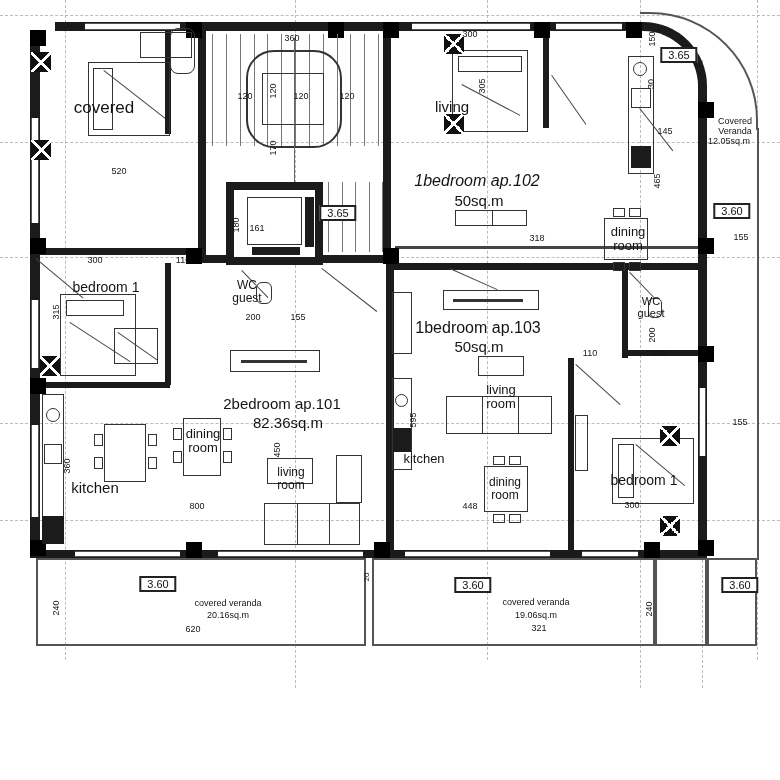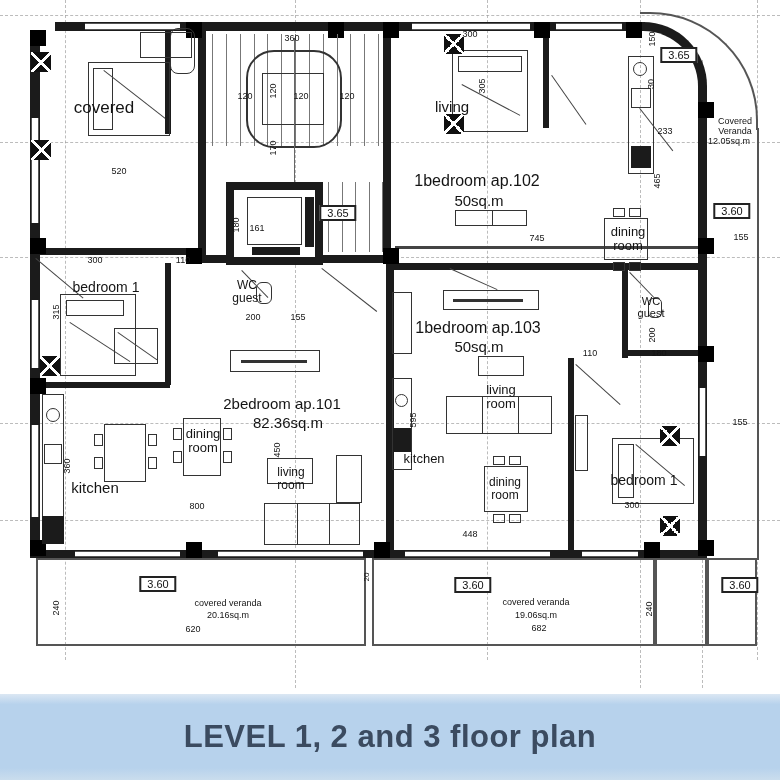--- a/index.html
+++ b/index.html
@@ -220,72 +220,69 @@
       <div class="lbl" style="left: 505px; top: 489px; font-size: 12px; color: rgb(20, 20, 20);">dining
 room</div>
       <div class="lbl" style="left: 291px; top: 479px; font-size: 12px; color: rgb(20, 20, 20);">living
 room</div>
       <div class="lbl" style="left: 501px; top: 397px; font-size: 13px; color: rgb(20, 20, 20);">living
 room</div>
       <div class="lbl" style="left: 247px; top: 292px; font-size: 12px; color: rgb(20, 20, 20);">WC
 guest</div>
       <div class="lbl" style="left: 651px; top: 308px; font-size: 11px; color: rgb(20, 20, 20);">WC
 guest</div>
-      <div class="lbl" style="left: 477px; top: 181px; font-size: 16px; color: rgb(20, 20, 20);">1bedroom ap.102</div>
+      <div class="lbl" style="left: 477px; top: 181px; font-size: 16px; color: rgb(20, 20, 20); font-style: italic;">1bedroom ap.102</div>
       <div class="lbl" style="left: 479px; top: 201px; font-size: 15px; color: rgb(20, 20, 20);">50sq.m</div>
       <div class="lbl" style="left: 478px; top: 328px; font-size: 16px; color: rgb(20, 20, 20);">1bedroom ap.103</div>
       <div class="lbl" style="left: 479px; top: 347px; font-size: 15px; color: rgb(20, 20, 20);">50sq.m</div>
       <div class="lbl" style="left: 282px; top: 404px; font-size: 15px; color: rgb(20, 20, 20);">2bedroom ap.101</div>
       <div class="lbl" style="left: 288px; top: 423px; font-size: 15px; color: rgb(20, 20, 20);">82.36sq.m</div>
       <div class="lbl" style="left: 228px; top: 604px; font-size: 9px; color: rgb(20, 20, 20);">covered veranda</div>
       <div class="lbl" style="left: 228px; top: 616px; font-size: 9px; color: rgb(20, 20, 20);">20.16sq.m</div>
       <div class="lbl" style="left: 193px; top: 630px; font-size: 9px; color: rgb(20, 20, 20);">620</div>
       <div class="lbl" style="left: 536px; top: 603px; font-size: 9px; color: rgb(20, 20, 20);">covered veranda</div>
       <div class="lbl" style="left: 536px; top: 616px; font-size: 9px; color: rgb(20, 20, 20);">19.06sq.m</div>
-      <div class="lbl" style="left: 539px; top: 629px; font-size: 9px; color: rgb(20, 20, 20);">682</div>
+      <div class="lbl" style="left: 539px; top: 629px; font-size: 9px; color: rgb(20, 20, 20);">321</div>
       <div class="lbl" style="left: 735px; top: 127px; font-size: 9px; color: rgb(20, 20, 20);">Covered Veranda</div>
       <div class="lbl" style="left: 729px; top: 142px; font-size: 9px; color: rgb(20, 20, 20);">12.05sq.m</div>
       <div class="lbl" style="left: 119px; top: 172px; font-size: 9px; color: rgb(20, 20, 20);">520</div>
       <div class="lbl" style="left: 95px; top: 261px; font-size: 9px; color: rgb(20, 20, 20);">300</div>
       <div class="lbl" style="left: 183px; top: 261px; font-size: 9px; color: rgb(20, 20, 20);">110</div>
       <div class="lbl rot" style="left: 57px; top: 312px; font-size: 9px; color: rgb(20, 20, 20);">315</div>
       <div class="lbl" style="left: 292px; top: 39px; font-size: 9px; color: rgb(20, 20, 20);">360</div>
       <div class="lbl" style="left: 245px; top: 97px; font-size: 9px; color: rgb(20, 20, 20);">120</div>
       <div class="lbl rot" style="left: 274px; top: 91px; font-size: 9px; color: rgb(20, 20, 20);">120</div>
       <div class="lbl" style="left: 301px; top: 97px; font-size: 9px; color: rgb(20, 20, 20);">120</div>
       <div class="lbl" style="left: 347px; top: 97px; font-size: 9px; color: rgb(20, 20, 20);">120</div>
       <div class="lbl rot" style="left: 274px; top: 148px; font-size: 9px; color: rgb(20, 20, 20);">170</div>
       <div class="lbl rot" style="left: 237px; top: 225px; font-size: 9px; color: rgb(20, 20, 20);">180</div>
       <div class="lbl" style="left: 257px; top: 229px; font-size: 9px; color: rgb(20, 20, 20);">161</div>
       <div class="lbl" style="left: 470px; top: 35px; font-size: 9px; color: rgb(20, 20, 20);">300</div>
       <div class="lbl rot" style="left: 483px; top: 86px; font-size: 9px; color: rgb(20, 20, 20);">305</div>
       <div class="lbl rot" style="left: 653px; top: 39px; font-size: 9px; color: rgb(20, 20, 20);">150</div>
       <div class="lbl rot" style="left: 652px; top: 84px; font-size: 9px; color: rgb(20, 20, 20);">30</div>
-      <div class="lbl" style="left: 665px; top: 132px; font-size: 9px; color: rgb(20, 20, 20);">233</div>
+      <div class="lbl" style="left: 665px; top: 132px; font-size: 9px; color: rgb(20, 20, 20);">145</div>
       <div class="lbl rot" style="left: 658px; top: 181px; font-size: 9px; color: rgb(20, 20, 20);">465</div>
-      <div class="lbl" style="left: 537px; top: 239px; font-size: 9px; color: rgb(20, 20, 20);">745</div>
+      <div class="lbl" style="left: 537px; top: 239px; font-size: 9px; color: rgb(20, 20, 20);">318</div>
       <div class="lbl" style="left: 741px; top: 238px; font-size: 9px; color: rgb(20, 20, 20);">155</div>
       <div class="lbl" style="left: 253px; top: 318px; font-size: 9px; color: rgb(20, 20, 20);">200</div>
       <div class="lbl" style="left: 298px; top: 318px; font-size: 9px; color: rgb(20, 20, 20);">155</div>
       <div class="lbl rot" style="left: 653px; top: 335px; font-size: 9px; color: rgb(20, 20, 20);">200</div>
       <div class="lbl" style="left: 659px; top: 354px; font-size: 9px; color: rgb(20, 20, 20);">180</div>
       <div class="lbl" style="left: 590px; top: 354px; font-size: 9px; color: rgb(20, 20, 20);">110</div>
       <div class="lbl rot" style="left: 414px; top: 420px; font-size: 9px; color: rgb(20, 20, 20);">595</div>
       <div class="lbl rot" style="left: 278px; top: 450px; font-size: 9px; color: rgb(20, 20, 20);">450</div>
       <div class="lbl" style="left: 197px; top: 507px; font-size: 9px; color: rgb(20, 20, 20);">800</div>
-      <div class="lbl" style="left: 470px; top: 535px; font-size: 9px; color: rgb(20, 20, 20);">448</div>
+      <div class="lbl" style="left: 470px; top: 507px; font-size: 9px; color: rgb(20, 20, 20);">448</div>
       <div class="lbl" style="left: 632px; top: 506px; font-size: 9px; color: rgb(20, 20, 20);">300</div>
       <div class="lbl" style="left: 740px; top: 423px; font-size: 9px; color: rgb(20, 20, 20);">155</div>
       <div class="lbl rot" style="left: 57px; top: 608px; font-size: 9px; color: rgb(20, 20, 20);">240</div>
       <div class="lbl rot" style="left: 650px; top: 609px; font-size: 9px; color: rgb(20, 20, 20);">240</div>
       <div class="lbl rot" style="left: 367px; top: 577px; font-size: 8px; color: rgb(20, 20, 20);">20</div>
       <div class="lbl rot" style="left: 68px; top: 466px; font-size: 9px; color: rgb(20, 20, 20);">360</div>
       <div class="mrk" style="left: 338px; top: 213px;">3.65</div>
       <div class="mrk" style="left: 679px; top: 55px;">3.65</div>
       <div class="mrk" style="left: 732px; top: 211px;">3.60</div>
       <div class="mrk" style="left: 158px; top: 584px;">3.60</div>
       <div class="mrk" style="left: 473px; top: 585px;">3.60</div>
       <div class="mrk" style="left: 740px; top: 585px;">3.60</div>
     </div>
-  <div class="banner" style="background: linear-gradient(rgb(219, 231, 243) 0%, rgb(183, 210, 236) 12%, rgb(183, 210, 236) 86%, rgb(202, 221, 237) 100%);">
-    <span style="color: rgb(59, 75, 96);">LEVEL 1, 2 and 3 floor plan</span>
-  </div>
 </div>
 
 </body></html>

